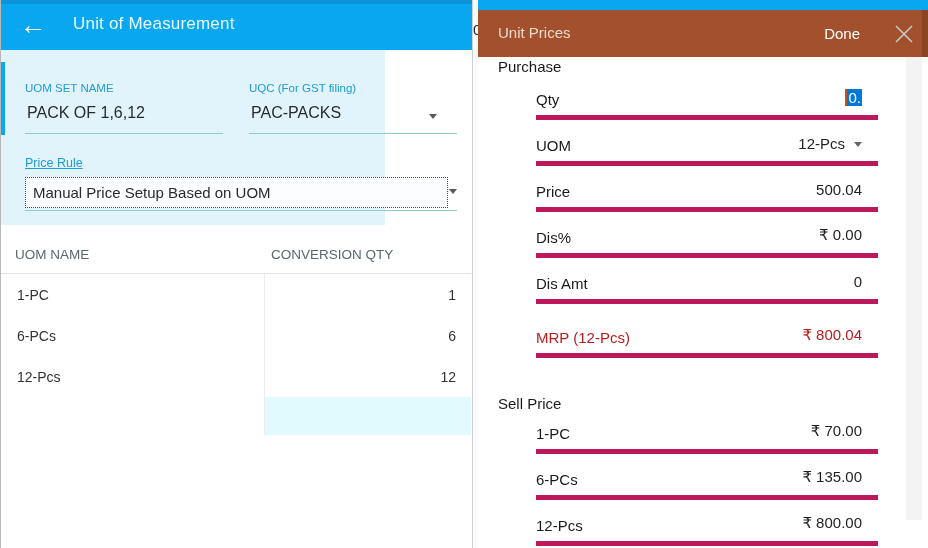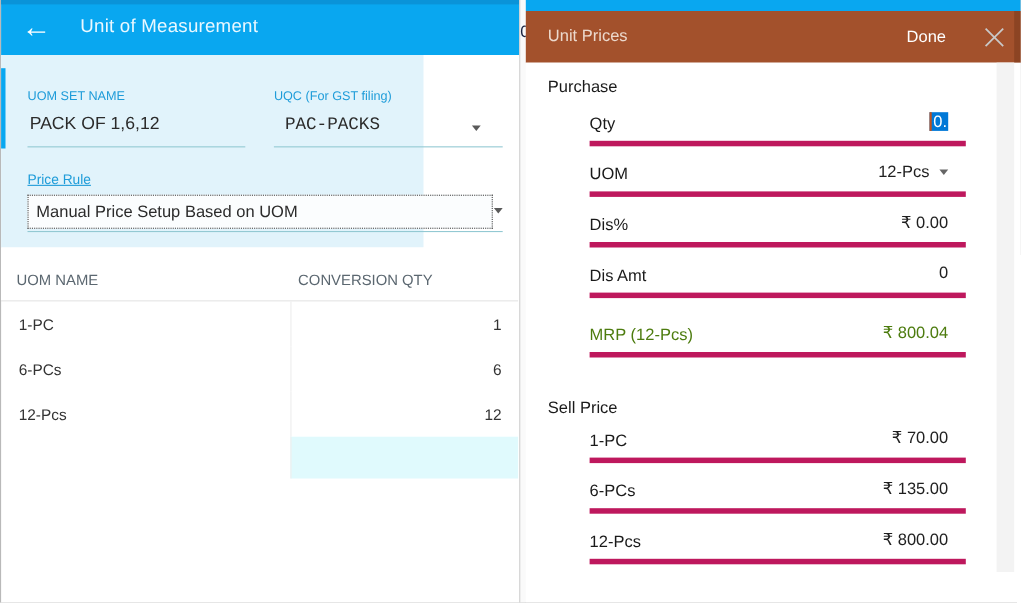--- a/index.html
+++ b/index.html
@@ -37,30 +37,30 @@
   
   .overlay{position:absolute;left:478px;top:10px;width:450px;height:447px;background:#fff;z-index:2;}
   .ov-header{position:absolute;left:0;top:0;width:450px;height:47px;background:#a3512c;}
   .ov-header-edge{position:absolute;right:0;top:0;width:6px;height:47px;background:#8c4423;}
   .ov-title{position:absolute;left:20px;top:14px;font-size:15px;color:#ecd9cd;}
   .done-btn{position:absolute;right:62px;top:13px;font-size:15px;color:#ffffff;cursor:pointer;padding:2px 6px;}
   .close-btn{position:absolute;right:13px;top:13px;width:22px;height:22px;cursor:pointer;}
   .ov-body{position:absolute;left:0;top:47px;width:450px;height:491px;background:#fff;}
   .scroll-gutter{position:absolute;right:6px;top:0;width:16px;height:463px;background:#f3f3f3;}
   .section-h{margin:0 0 0 20px;font-size:15px;color:#1a1a1a;height:20px;line-height:20px;}
-  .section-h.purchase{padding-top:13px;}
+  .section-h.purchase{}
   .section-h.sell{margin-top:36px;height:19px;line-height:19px;}
   .rows{margin:0 50px 0 58px;position:relative;z-index:3;}
   .prow{position:relative;height:41px;border-bottom:5px solid #be185d;}
   #purchase-rows .prow:first-child{height:38px;}
   #purchase-rows .prow:last-child{margin-top:8px;}
   #sell-rows .prow:first-child{height:36px;}
   .prow .lbl{position:absolute;left:0;bottom:7px;font-size:15px;color:#1a1a1a;}
   .prow .val{position:absolute;right:16px;bottom:9px;font-size:15px;color:#1f1f1f;white-space:nowrap;}
-  .prow.hl .lbl,.prow.hl .val{color:#4d7c0f;}
+  .prow.hl .lbl,.prow.hl .val{color:#b91c1c;}
   .prow .val .caret{margin-left:9px;border-top-color:#666;position:relative;top:-2px;}
   .sel-text{background:#0078d7;color:#fff;border-left:2px solid #c1521d;padding:0 1px;}
 </style>
 </head>
 <body>
 
 <div class="app">
 
   <div class="left-pane">
     <div class="left-header">
@@ -70,21 +70,21 @@
     <div class="top-strip"></div>
 
     <div class="form-area">
       <div class="accent-bar"></div>
 
       <div class="f-label" style="left:24px;top:32px;">UOM SET NAME</div>
       <div class="f-value" style="left:26px;top:54px;">PACK OF 1,6,12</div>
       <div class="f-line" style="left:24px;top:83px;width:198px;"></div>
 
       <div class="f-label" style="left:248px;top:32px;">UQC (For GST filing)</div>
-      <div class="f-value" style="left:258px;top:54px;font-family:Liberation Mono, monospace;">PAC-PACKS</div>
+      <div class="f-value" style="left:250px;top:54px;">PAC-PACKS</div>
       <span class="caret caret-abs" style="left:428px;top:64px;"></span>
       <div class="f-line" style="left:248px;top:83px;width:208px;"></div>
 
       <div class="f-label" style="left:24px;top:106px;font-size:12.5px;text-decoration:underline;">Price Rule</div>
       <div class="dotted-box">Manual Price Setup Based on UOM</div>
       <span class="caret caret-abs" style="left:448px;top:139px;"></span>
       <div class="f-line" style="left:24px;top:160px;width:432px;"></div>
     </div>
 
     <div class="tbl-head">
@@ -135,20 +135,24 @@
       <div class="rows" id="purchase-rows">
           <div class="prow">
             <span class="lbl">Qty</span>
             <span class="val"><span class="sel-text">0.</span></span>
           </div>
           <div class="prow">
             <span class="lbl">UOM</span>
             <span class="val">12-Pcs<span class="caret"></span></span>
           </div>
           <div class="prow">
+            <span class="lbl">Price</span>
+            <span class="val">500.04</span>
+          </div>
+          <div class="prow">
             <span class="lbl">Dis%</span>
             <span class="val">₹ 0.00</span>
           </div>
           <div class="prow">
             <span class="lbl">Dis Amt</span>
             <span class="val">0</span>
           </div>
           <div class="prow hl">
             <span class="lbl">MRP (12-Pcs)</span>
             <span class="val">₹ 800.04</span>

